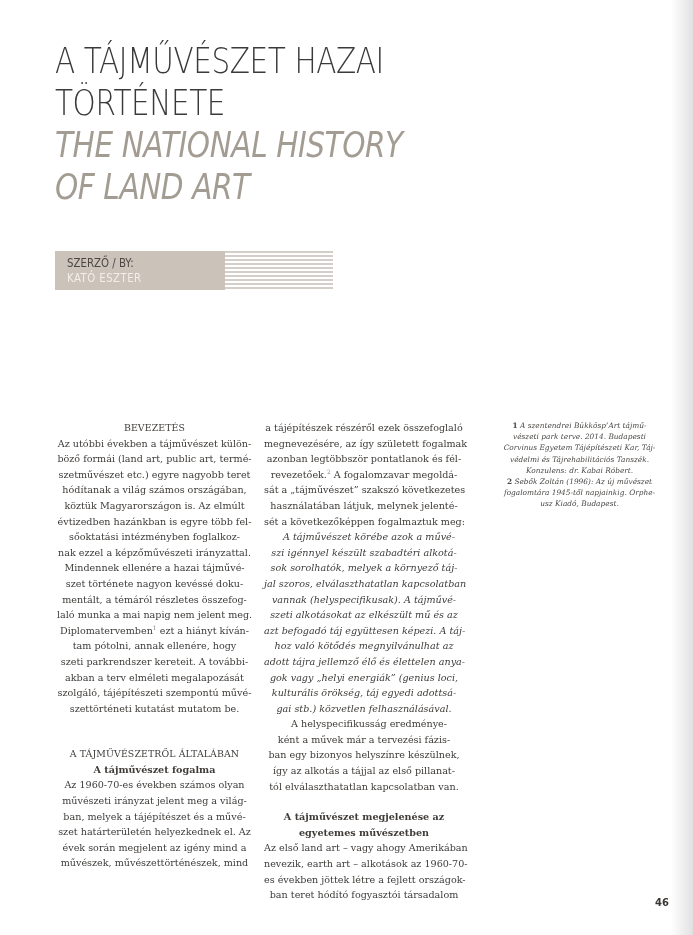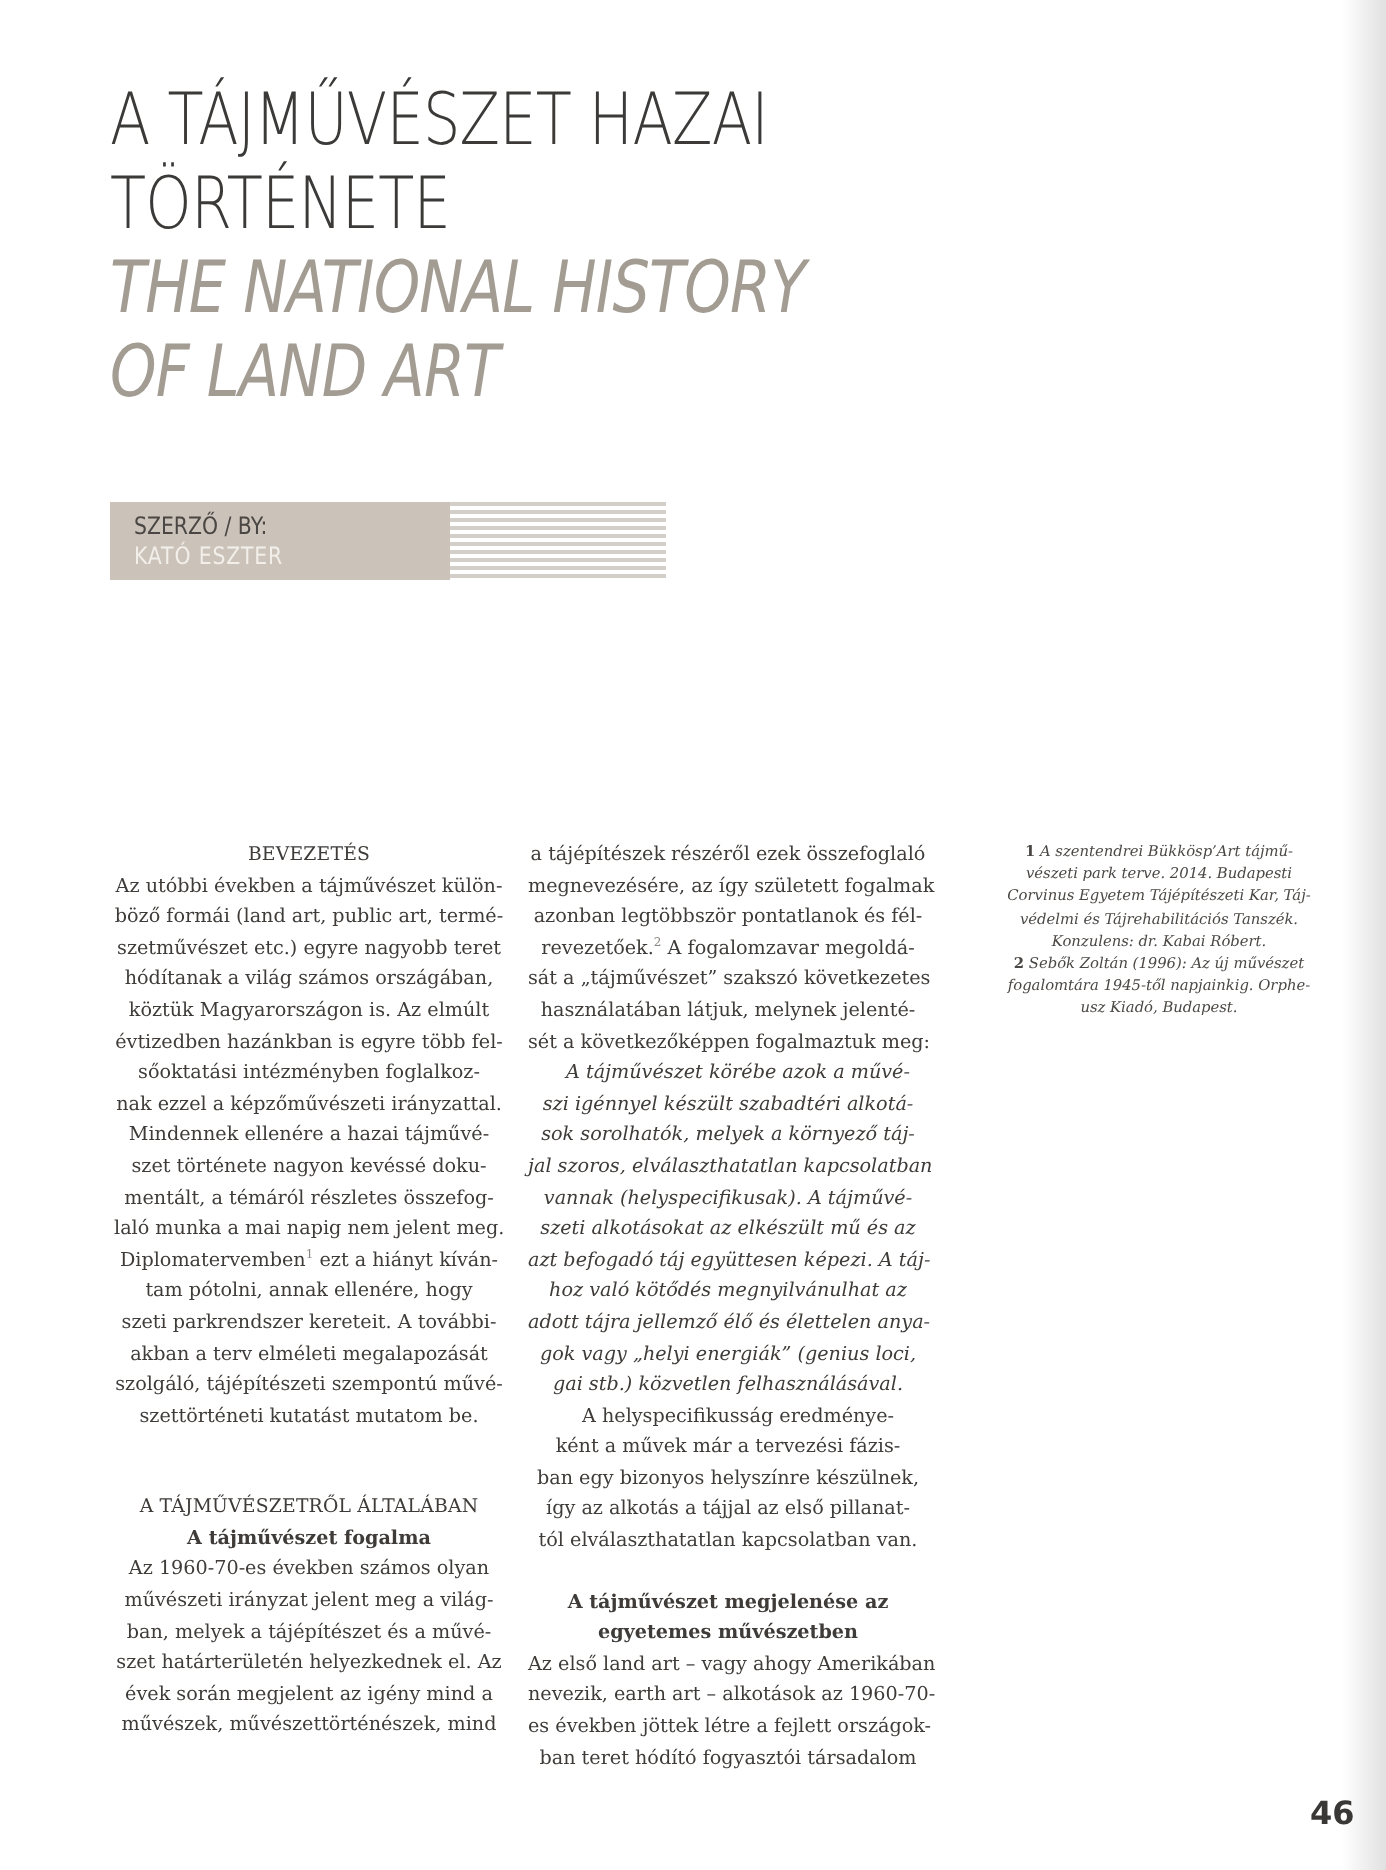--- a/index.html
+++ b/index.html
@@ -52,21 +52,21 @@
     .section-head { font-size: 9.4px; letter-spacing: 0.1px; margin: 0 0 14px 0; }
     .subhead { font-weight: bold; margin: 0; }
     .italic { font-style: italic; }
     .indent { text-indent: 10px; }
     .gap { height: 15px; }
     .line { display: block; white-space: nowrap; }
     sup { font-size: 6px; vertical-align: super; line-height: 0; color: #8a8580; }
     .fn-num { font-style: normal; font-weight: bold; }
     .page-number {
       position: absolute; left: 655px; top: 897px;
-      font-family: "DejaVu Sans", sans-serif; font-weight: bold; font-size: 16px; color: #3a3836;
+      font-family: "DejaVu Sans", sans-serif; font-weight: bold; font-size: 10px; color: #3a3836;
     }
   </style>
 </head>
 <body>
 
 <div class="page-shadow"></div>
 
 <div class="title-block">
   <p class="title-hu">A TÁJMŰVÉSZET HAZAI</p>
   <p class="title-hu">TÖRTÉNETE</p>
@@ -129,20 +129,21 @@
     <span class="line indent">A tájművészet körébe azok a művé-</span>
     <span class="line">szi igénnyel készült szabadtéri alkotá-</span>
     <span class="line">sok sorolhatók, melyek a környező táj-</span>
     <span class="line">jal szoros, elválaszthatatlan kapcsolatban</span>
     <span class="line">vannak (helyspecifikusak). A tájművé-</span>
     <span class="line">szeti alkotásokat az elkészült mű és az</span>
     <span class="line">azt befogadó táj együttesen képezi. A táj-</span>
     <span class="line">hoz való kötődés megnyilvánulhat az</span>
     <span class="line">adott tájra jellemző élő és élettelen anya-</span>
     <span class="line">gok vagy „helyi energiák” (genius loci,</span>
+    <span class="line">kulturális örökség, táj egyedi adottsá-</span>
     <span class="line">gai stb.) közvetlen felhasználásával.</span>
   </p>
   <p>
     <span class="line indent">A helyspecifikusság eredménye-</span>
     <span class="line">ként a művek már a tervezési fázis-</span>
     <span class="line">ban egy bizonyos helyszínre készülnek,</span>
     <span class="line">így az alkotás a tájjal az első pillanat-</span>
     <span class="line">tól elválaszthatatlan kapcsolatban van.</span>
   </p>
   <div class="gap"></div>

